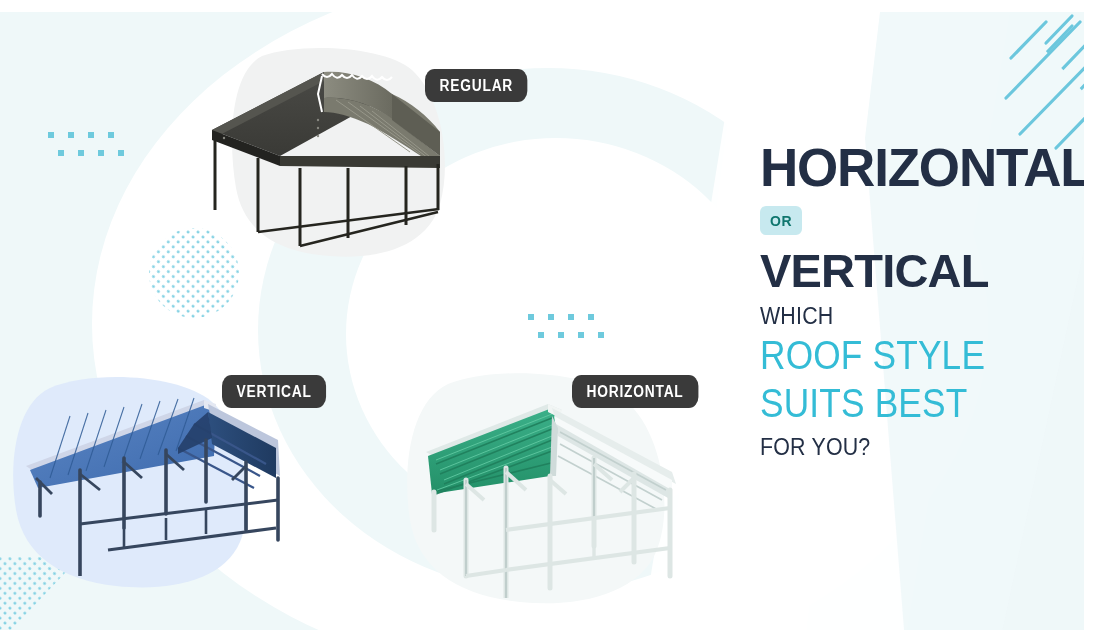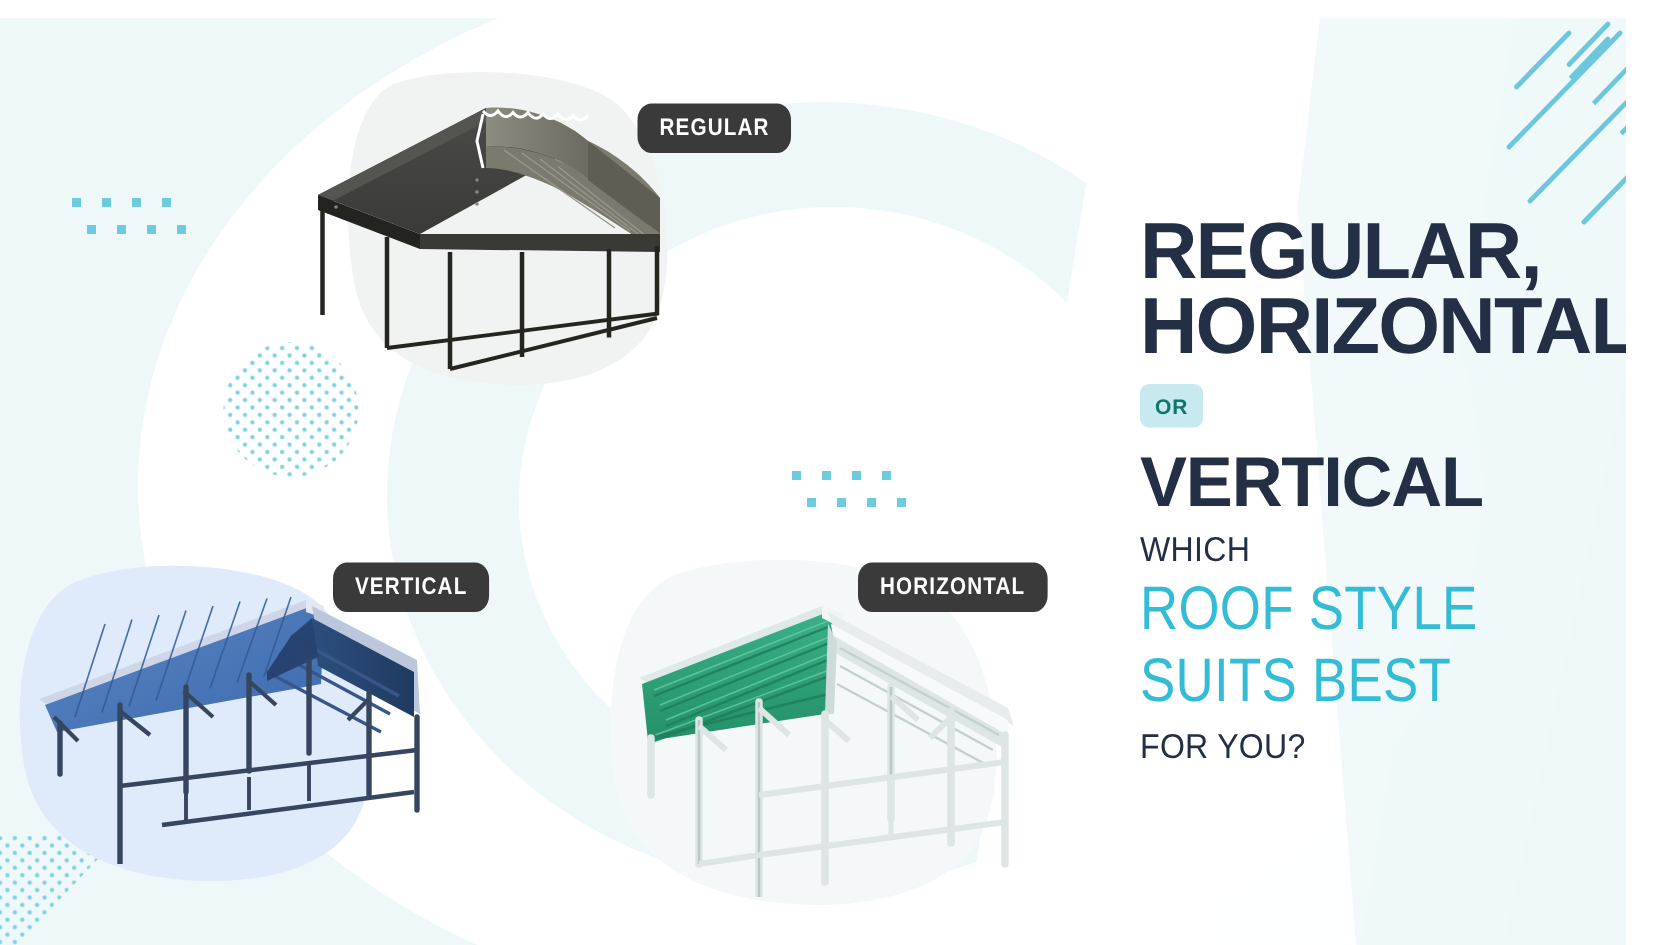--- a/index.html
+++ b/index.html
@@ -407,21 +407,20 @@
     <i style="left:20px; top:0px;"></i>
     <i style="left:40px; top:0px;"></i>
     <i style="left:60px; top:0px;"></i>
     <i style="left:10px; top:18px;"></i>
     <i style="left:30px; top:18px;"></i>
     <i style="left:50px; top:18px;"></i>
     <i style="left:70px; top:18px;"></i>
   </div>
 
   <div id="copy">
-    <div class="h1">REGULAR,</div>
     <div class="h1">HORIZONTAL</div>
     <div class="orbadge">OR</div>
     <div class="h2">VERTICAL</div>
     <div class="sub">WHICH</div>
     <div class="accent">ROOF STYLE</div>
     <div class="accent">SUITS BEST</div>
     <div class="sub2">FOR YOU?</div>
   </div>
 
 </div>

